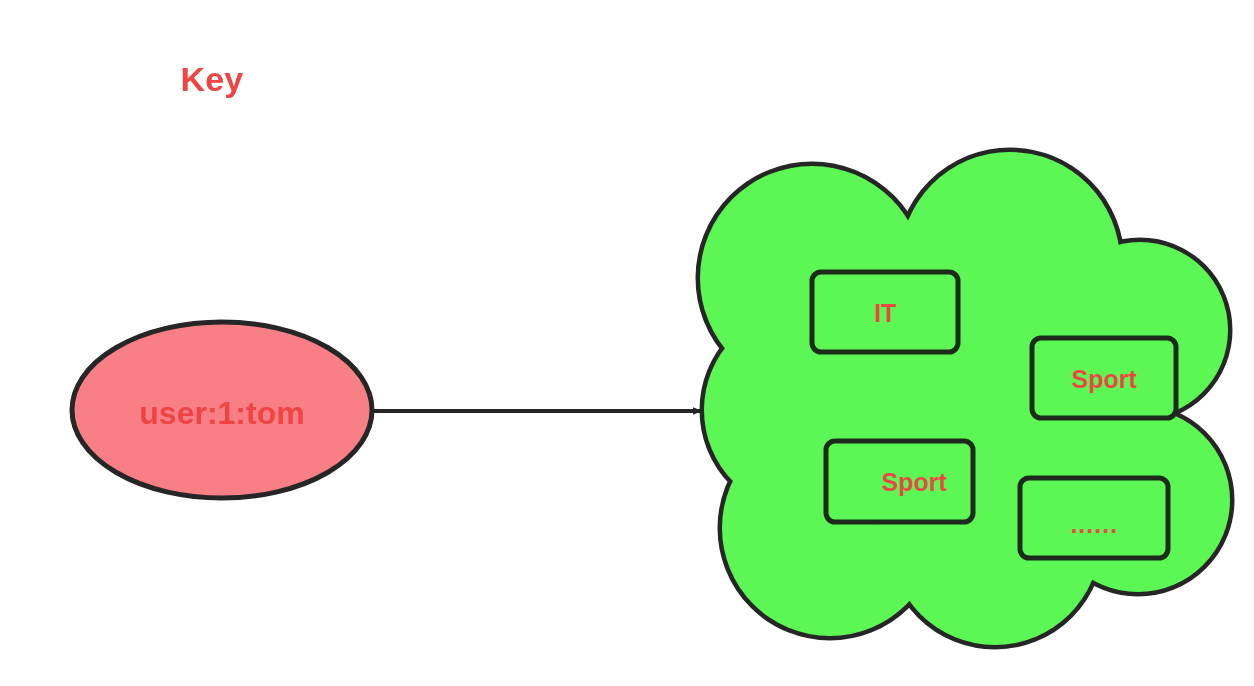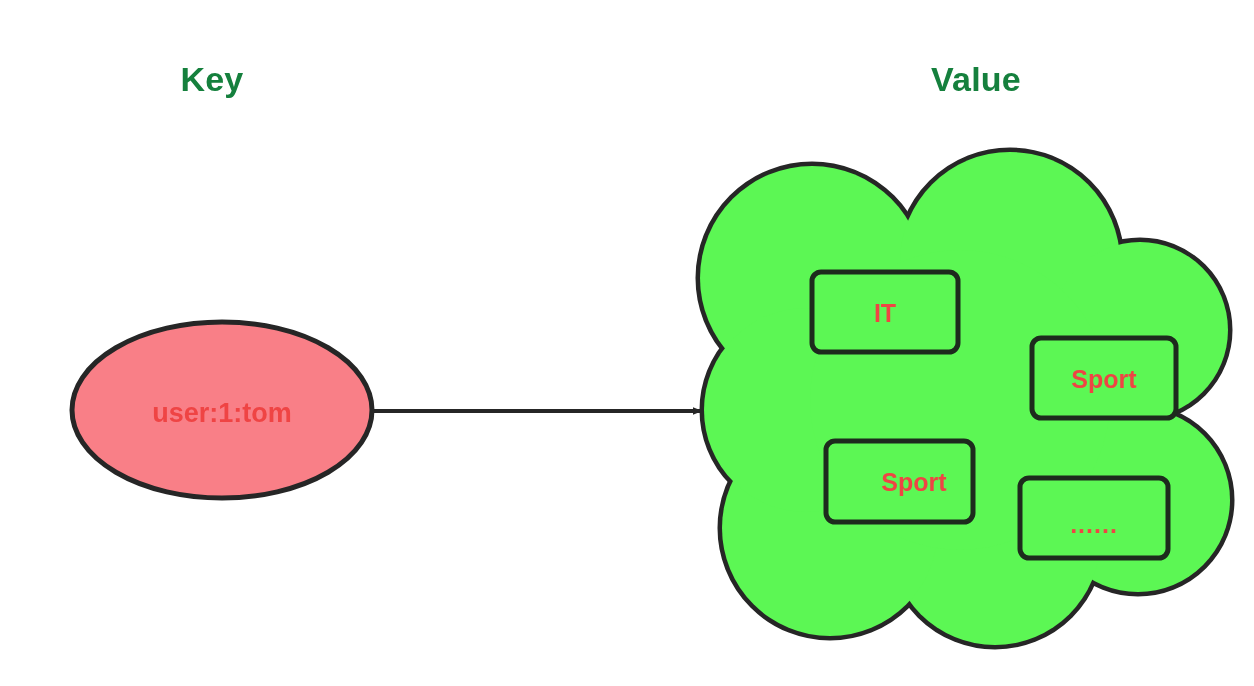--- a/index.html
+++ b/index.html
@@ -14,21 +14,21 @@
     position: relative;
     width: 1254px;
     height: 686px;
     background: #ffffff;
     overflow: hidden;
   }
   .col-label {
     position: absolute;
     font-size: 34px;
     font-weight: bold;
-    color: #15803d;
+    color: #ef4444;
     letter-spacing: 0.2px;
     white-space: nowrap;
     transform: translateX(-50%);
     user-select: none;
   }
   #key-label  { left: 212px; top: 60px; }
   #value-label{ left: 976px; top: 60px; }
 
   svg.layer {
     position: absolute;
@@ -42,36 +42,35 @@
     position: absolute;
     transform: translate(-50%, -50%);
     white-space: nowrap;
     font-weight: bold;
     color: #ef4444;
     user-select: none;
   }
   #key-node-text {
     left: 222px;
     top: 413px;
-    font-size: 27px;
+    font-size: 32px;
   }
   .chip-text { font-size: 25px; }
   #chip-text-0 { left: 885px;  top: 313px; }
   #chip-text-1 { left: 1104px; top: 379px; }
   #chip-text-2 { left: 900px;  top: 482px; margin-left: 14px; }
   #chip-text-3 { left: 1094px; top: 524px; font-size: 25px; letter-spacing: 1px; }
 </style>
 </head>
 <body>
 
 <div id="canvas">
 
   <div class="col-label" id="key-label">Key</div>
 
-  <div class="col-label" id="value-label">Value</div>
 
   <svg class="layer" viewBox="0 0 1254 686" xmlns="http://www.w3.org/2000/svg">
 
     <defs>
       <marker id="arrowhead" markerWidth="10" markerHeight="8" refX="9.5" refY="4" orient="auto" markerUnits="userSpaceOnUse">
         <path d="M0,0 L10,4 L0,8 Z" fill="#262626"></path>
       </marker>
 
       <g id="cloud-lobes">
         <circle cx="812" cy="278" r="112"></circle>

